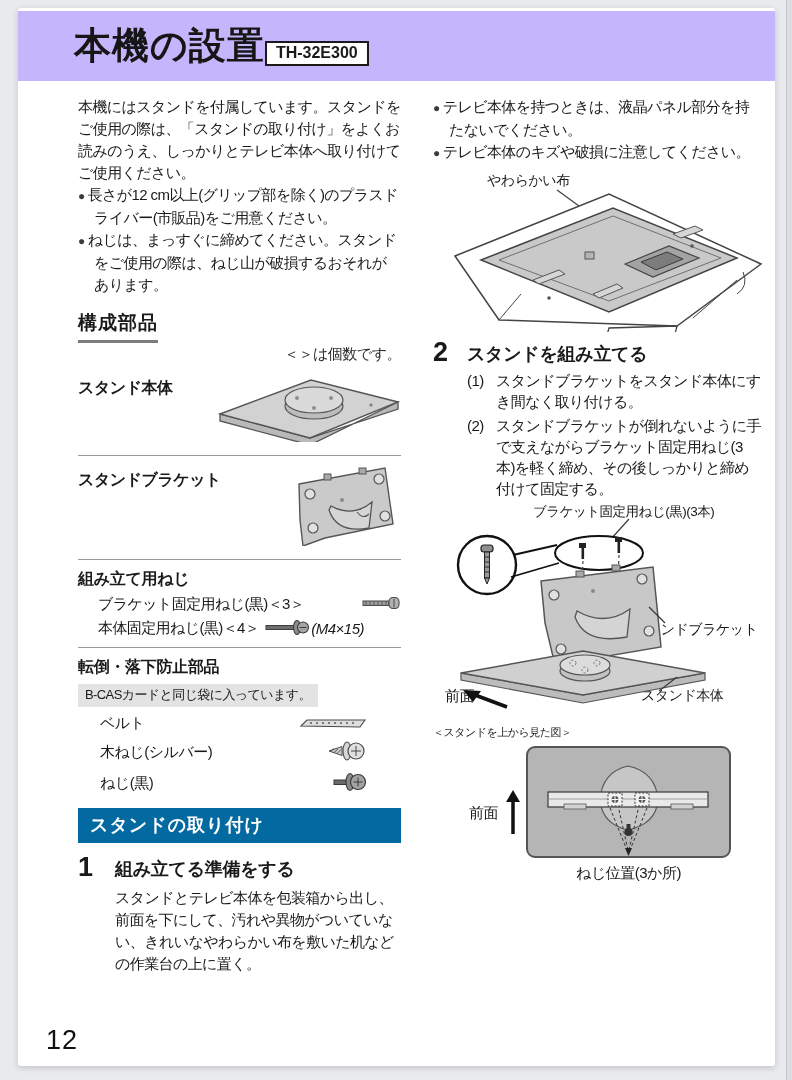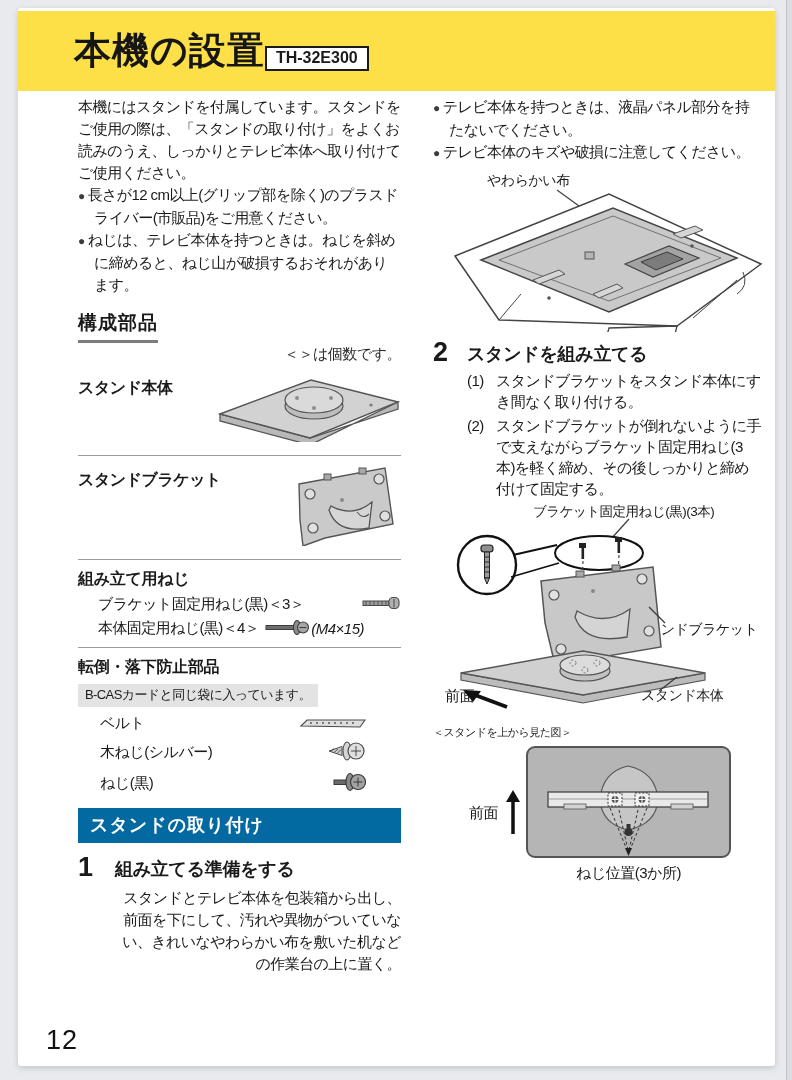--- a/index.html
+++ b/index.html
@@ -2,21 +2,21 @@
 <html><head>
 <meta charset="utf-8">
 <style>
   * { margin:0; padding:0; box-sizing:border-box; }
   html,body { width:792px; height:1080px; overflow:hidden; }
   body { background:#e9eaee; font-family:"Liberation Sans","DejaVu Sans",sans-serif; color:#1a1a1a; position:relative; }
   .right-edge { position:absolute; right:0; top:0; bottom:0; width:6px; background:#dcdde2; border-left:1px solid #c2c3ca; }
 
   .page { position:absolute; left:18px; top:8px; width:757px; height:1058px; background:#fff; border-radius:3px; box-shadow:0 2px 6px rgba(0,0,0,.16); }
 
-  .header-band { position:absolute; left:0; top:3px; right:0; height:80px; background:#fde047; display:flex; align-items:center; padding-left:56px; }
+  .header-band { position:absolute; left:0; top:3px; right:0; height:70px; background:#c4b5fd; display:flex; align-items:center; padding-left:56px; }
   .header-title { font-size:37px; font-weight:800; letter-spacing:1px; color:#161616; }
   .model-badge { margin-top:14px; background:#fff; border:2px solid #1a1a1a; padding:1px 9px 2px; font-size:16px; font-weight:700; }
 
   .content { position:absolute; top:88px; left:60px; right:14px; display:flex; gap:32px; }
   .col-left { width:323px; flex:none; }
   .col-right { flex:1; position:relative; }
 
   .body-text { font-size:15px; line-height:22px; letter-spacing:-0.6px; }
   ul.bullets { list-style:none; }
   ul.bullets li { font-size:15px; line-height:22px; letter-spacing:-0.6px; padding-left:16px; text-indent:-16px; }
@@ -36,21 +36,21 @@
 
   .bcas-note { background:#e3e3e3; display:inline-block; padding:2px 7px 3px; font-size:13px; letter-spacing:-0.6px; margin-top:6px; }
   .prev-row { display:flex; align-items:center; margin-top:7px; padding-left:22px; padding-right:34px; font-size:15px; letter-spacing:-0.5px; }
   .prev-row .gap { flex:1; }
 
   .attach-band { margin-top:13px; background:#0369a1; color:#fff; font-size:18px; font-weight:700; letter-spacing:1px; padding:5px 12px 6px; }
 
   .step-head { display:flex; margin-top:10px; }
   .step-num { font-size:27px; font-weight:800; width:37px; flex:none; line-height:28px; }
   .step-title { font-size:18px; font-weight:700; letter-spacing:-0.3px; padding-top:4px; }
-  .step-body { margin-left:37px; margin-top:6px;text-align:right; }
+  .step-body { margin-left:37px; margin-top:6px; }
   .step-body ul.bullets { margin-top:2px; }
 
   .page-num { position:absolute; left:28px; bottom:10px; font-size:27px; letter-spacing:1px; color:#111; }
 
   
   .tv-figure { position:relative; height:162px; margin-top:8px; }
   .fig-label { position:absolute; font-size:14px; letter-spacing:-0.5px; white-space:nowrap; }
 
   .step2-items { margin-left:34px; margin-top:4px; }
   .s2-item { display:flex; font-size:15px; line-height:21px; letter-spacing:-0.6px; margin-top:3px; }
@@ -73,21 +73,21 @@
     <span class="model-badge">TH-32E300</span>
   </div>
 
   <div class="content">
 
     <div class="col-left">
 
       <p class="body-text">本機にはスタンドを付属しています。スタンドをご使用の際は、「スタンドの取り付け」をよくお読みのうえ、しっかりとテレビ本体へ取り付けてご使用ください。</p>
       <ul class="bullets">
         <li>長さが12 cm以上(グリップ部を除く)のプラスドライバー(市販品)をご用意ください。</li>
-        <li>ねじは、テレビ本体を持つときは。ねじを斜めに締めると、ねじ山が破損するおそれがあります。</li>
+        <li>ねじは、まっすぐに締めてください。スタンドをご使用の際は、ねじ山が破損するおそれがあります。</li>
       </ul>
 
       <div><span class="comp-heading">構成部品</span></div>
       <div class="count-note">＜＞は個数です。</div>
 
       <div class="part-row">
         <span class="part-label">スタンド本体</span>
         <span>
           <svg width="186" height="72" viewBox="0 0 186 72">
             <polygon points="5,44 95,68 183,39 183,32 95,75 5,51" fill="#b9b9b9" stroke="#555" stroke-width="1.3"></polygon>

